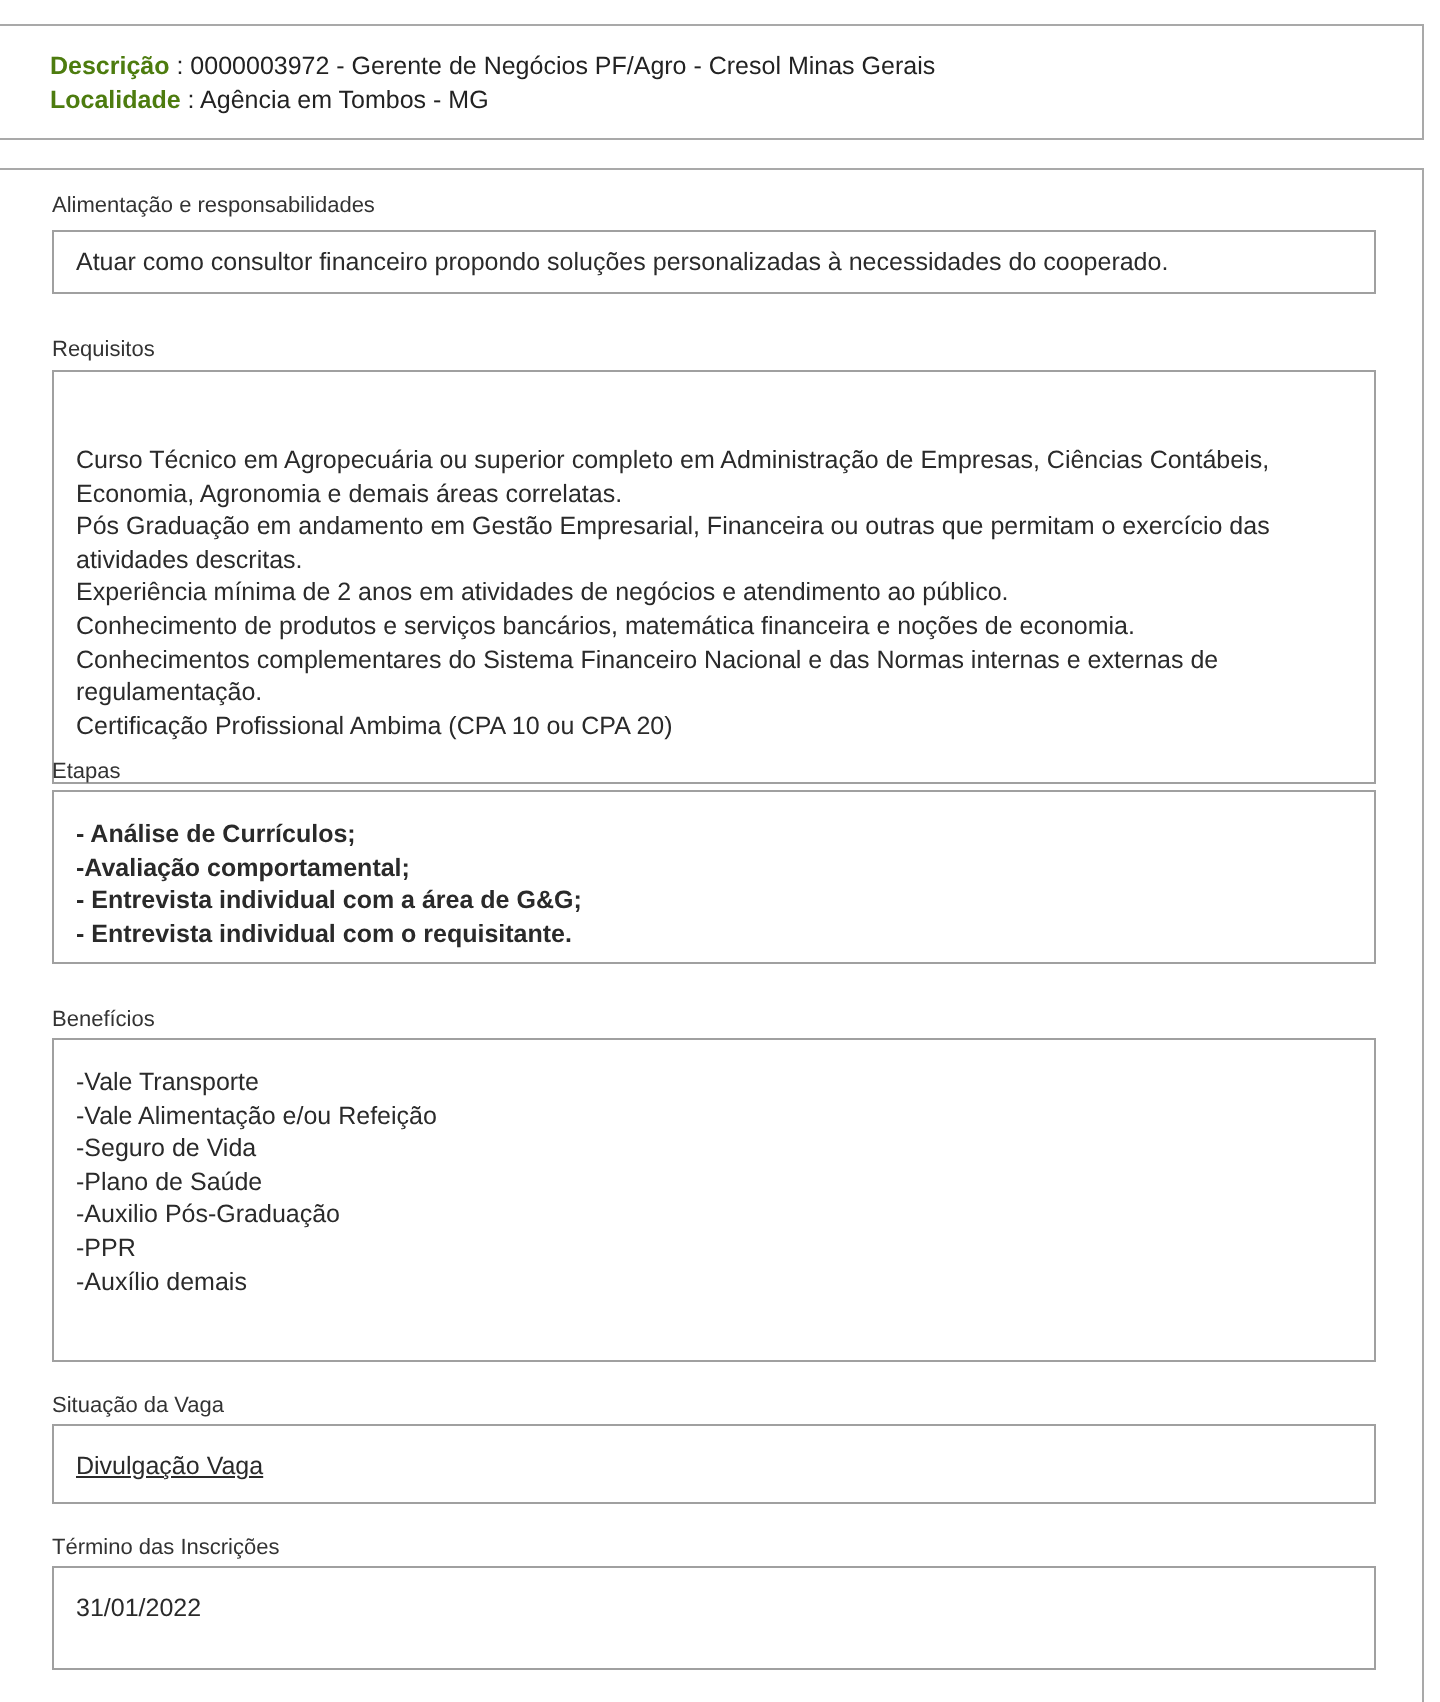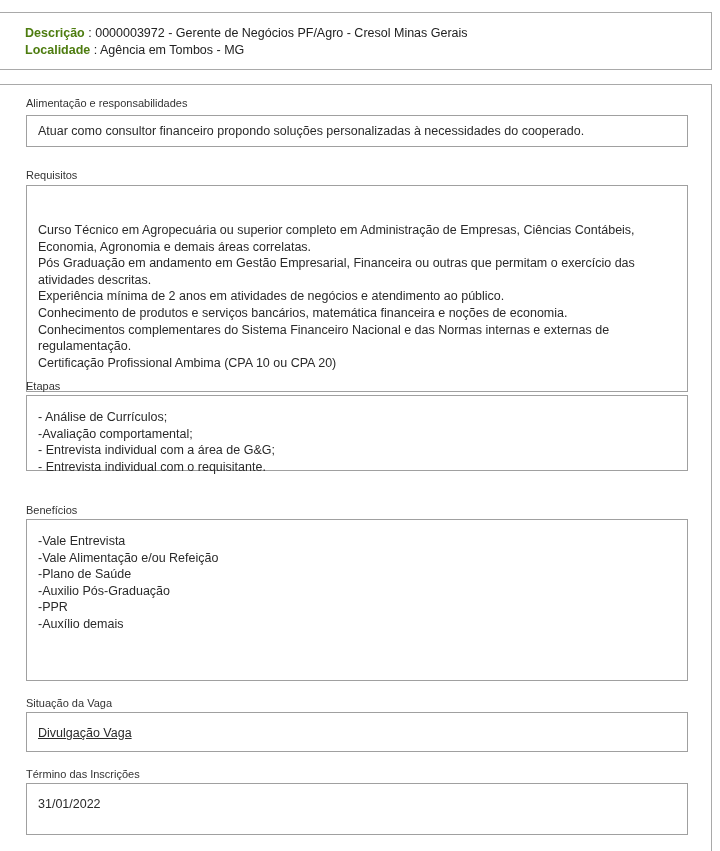--- a/index.html
+++ b/index.html
@@ -79,31 +79,32 @@
     <span class="line">Pós Graduação em andamento em Gestão Empresarial, Financeira ou outras que permitam o exercício das</span>
     <span class="line">atividades descritas.</span>
     <span class="line">Experiência mínima de 2 anos em atividades de negócios e atendimento ao público.</span>
     <span class="line">Conhecimento de produtos e serviços bancários, matemática financeira e noções de economia.</span>
     <span class="line">Conhecimentos complementares do Sistema Financeiro Nacional e das Normas internas e externas de</span>
     <span class="line">regulamentação.</span>
     <span class="line">Certificação Profissional Ambima (CPA 10 ou CPA 20)</span>
   </div>
 
   <div class="field-label" style="top:295px;">Etapas</div>
-  <div class="field-box" style="top:310px;height:76px;padding-top:13px;">
+  <div class="field-box" style="top:310px;height:87px;padding-top:13px;font-weight:bold;">
     <span class="line">- Análise de Currículos;</span>
     <span class="line">-Avaliação comportamental;</span>
     <span class="line">- Entrevista individual com a área de G&amp;G;</span>
     <span class="line">- Entrevista individual com o requisitante.</span>
   </div>
 
   <div class="field-label" style="top:419px;">Benefícios</div>
   <div class="field-box" style="top:434px;height:162px;padding-top:13px;">
-    <span class="line">-Vale Entrevista</span>
+    <span class="line">-Vale Transporte</span>
     <span class="line">-Vale Alimentação e/ou Refeição</span>
+    <span class="line">-Seguro de Vida</span>
     <span class="line">-Plano de Saúde</span>
     <span class="line">-Auxilio Pós-Graduação</span>
     <span class="line">-PPR</span>
     <span class="line">-Auxílio demais</span>
   </div>
 
   <div class="field-label" style="top:612px;">Situação da Vaga</div>
   <div class="field-box" style="top:627px;height:40px;padding-top:12px;text-decoration:underline;">
     <span class="line">Divulgação Vaga</span>
   </div>

